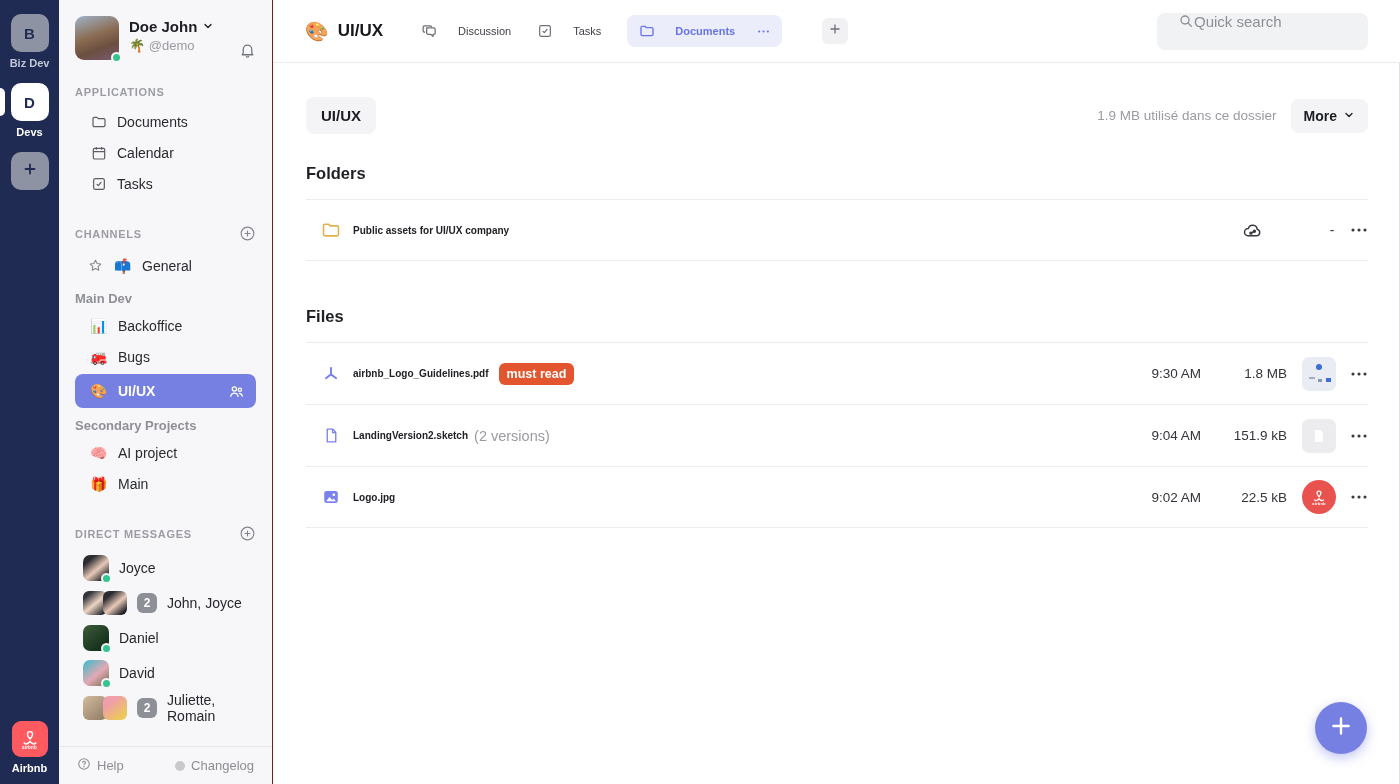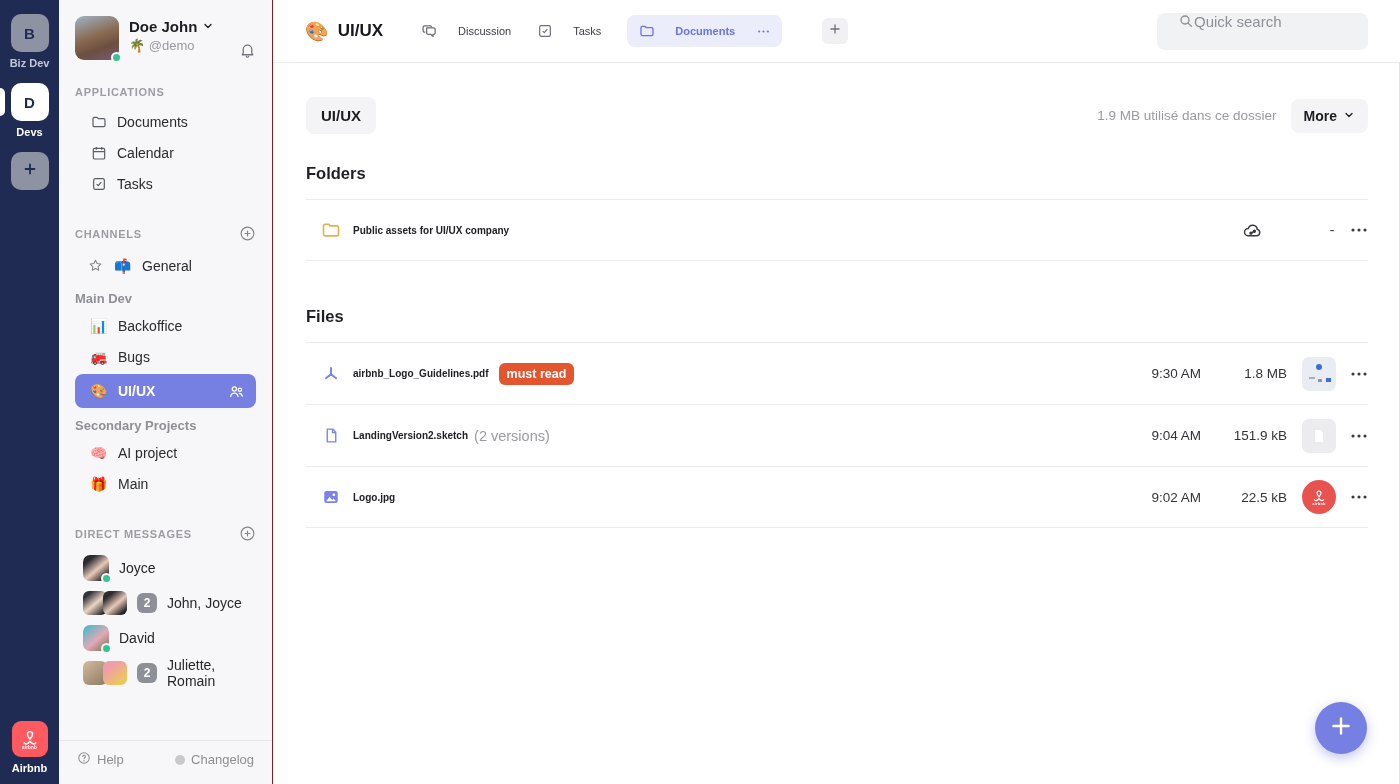--- a/index.html
+++ b/index.html
@@ -46,21 +46,21 @@
   .emoji-ic { width:18px; text-align:center; font-size:14px; flex-shrink:0; }
   .sub-header { font-size:13px; font-weight:bold; color:#8f9096; margin:10px 0 4px 0; }
   .side-item.selected { background:#7680e2; color:#fff; height:34px; margin:2px 0; }
   .side-item.selected .members { margin-left:auto; margin-right:11px; color:#fff; display:flex; }
   .dm-row { display:flex; align-items:center; gap:10px; height:35px; cursor:pointer; padding-left:8px; }
   .dm-av-wrap { position:relative; flex-shrink:0; }
   .dm-pair { display:flex; }
   .dm-pair .avatar:last-child { margin-left:-4px; }
   .dm-badge { min-width:20px; height:20px; border-radius:6px; background:#8e9097; color:#fff; font-size:12px; font-weight:bold; display:flex; align-items:center; justify-content:center; flex-shrink:0; }
   .dm-name { color:#26272c; }
-  .side-footer { position:absolute; left:0; right:0; bottom:6px; height:38px; border-top:1px solid #e6e6e9; display:flex; align-items:center; justify-content:space-between; padding:0 18px; color:#8d8e94; font-size:13px; }
+  .side-footer { position:absolute; left:0; right:0; bottom:0; height:38px; border-top:1px solid #e6e6e9; display:flex; align-items:center; justify-content:space-between; padding:0 18px; color:#8d8e94; font-size:13px; }
   .footer-item { display:flex; align-items:center; gap:6px; cursor:pointer; }
   .gray-dot { width:10px; height:10px; border-radius:50%; background:#c9c9cd; }
 
   
   .main { flex:1; position:relative; background:#fff; }
   .main::after { content:''; position:absolute; right:0; top:63px; bottom:0; width:1px; background:#e2e2e6; }
   .top-bar { height:63px; border-bottom:1px solid #ececef; display:flex; align-items:center; padding:0 32px; }
   .chan-title { display:flex; align-items:center; gap:9px; font-size:17px; font-weight:bold; color:#17181c; }
   .chan-emoji { font-size:19px; }
   .tabs { display:flex; align-items:center; gap:26px; margin-left:38px; }
@@ -267,20 +267,27 @@
     <div class="dm-row">
       <span class="dm-pair">
           <span class="avatar av-24 av-john" style="display:block"></span>
           <span class="avatar av-24 av-joyce" style="display:block"></span>
         </span>
       <span class="dm-badge">2</span>
       <span class="dm-name">John, Joyce</span>
     </div>
     <div class="dm-row">
       <span class="dm-av-wrap">
+          <span class="avatar av-26 av-daniel" style="display:block"></span>
+          <span class="presence"></span>
+        </span>
+      <span class="dm-name">Daniel</span>
+    </div>
+    <div class="dm-row">
+      <span class="dm-av-wrap">
           <span class="avatar av-26 av-david" style="display:block"></span>
           <span class="presence"></span>
         </span>
       <span class="dm-name">David</span>
     </div>
     <div class="dm-row">
       <span class="dm-pair">
           <span class="avatar av-24 av-juliette" style="display:block"></span>
           <span class="avatar av-24 av-romain" style="display:block"></span>
         </span>

